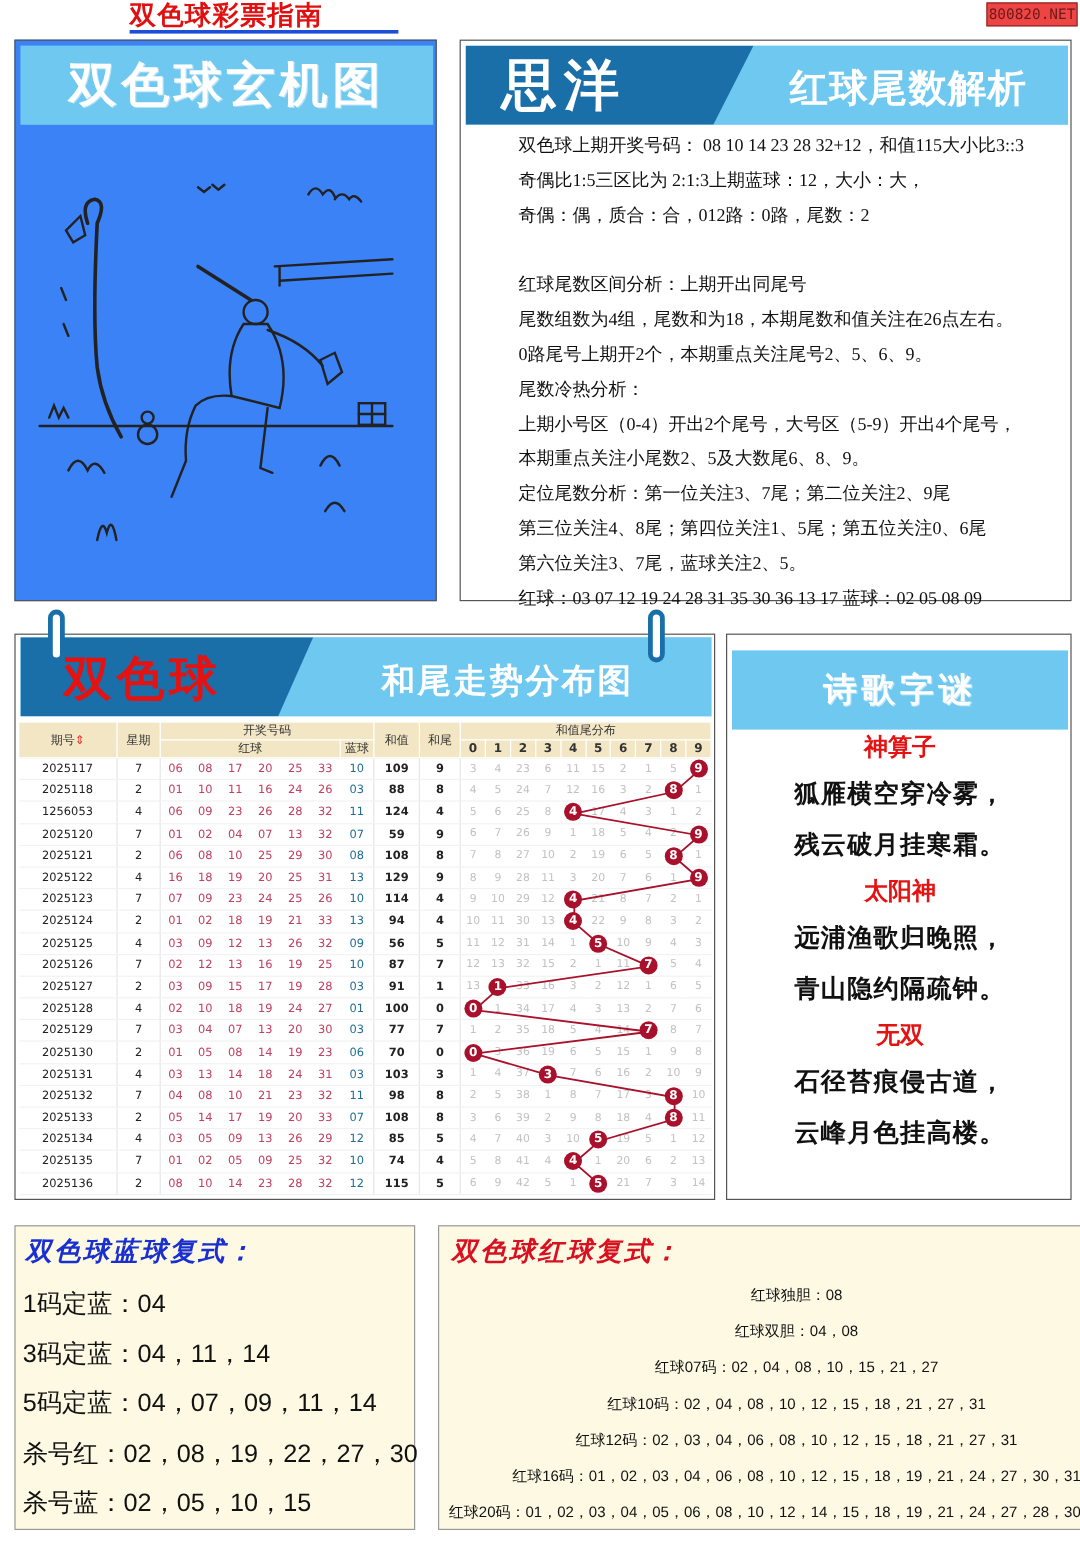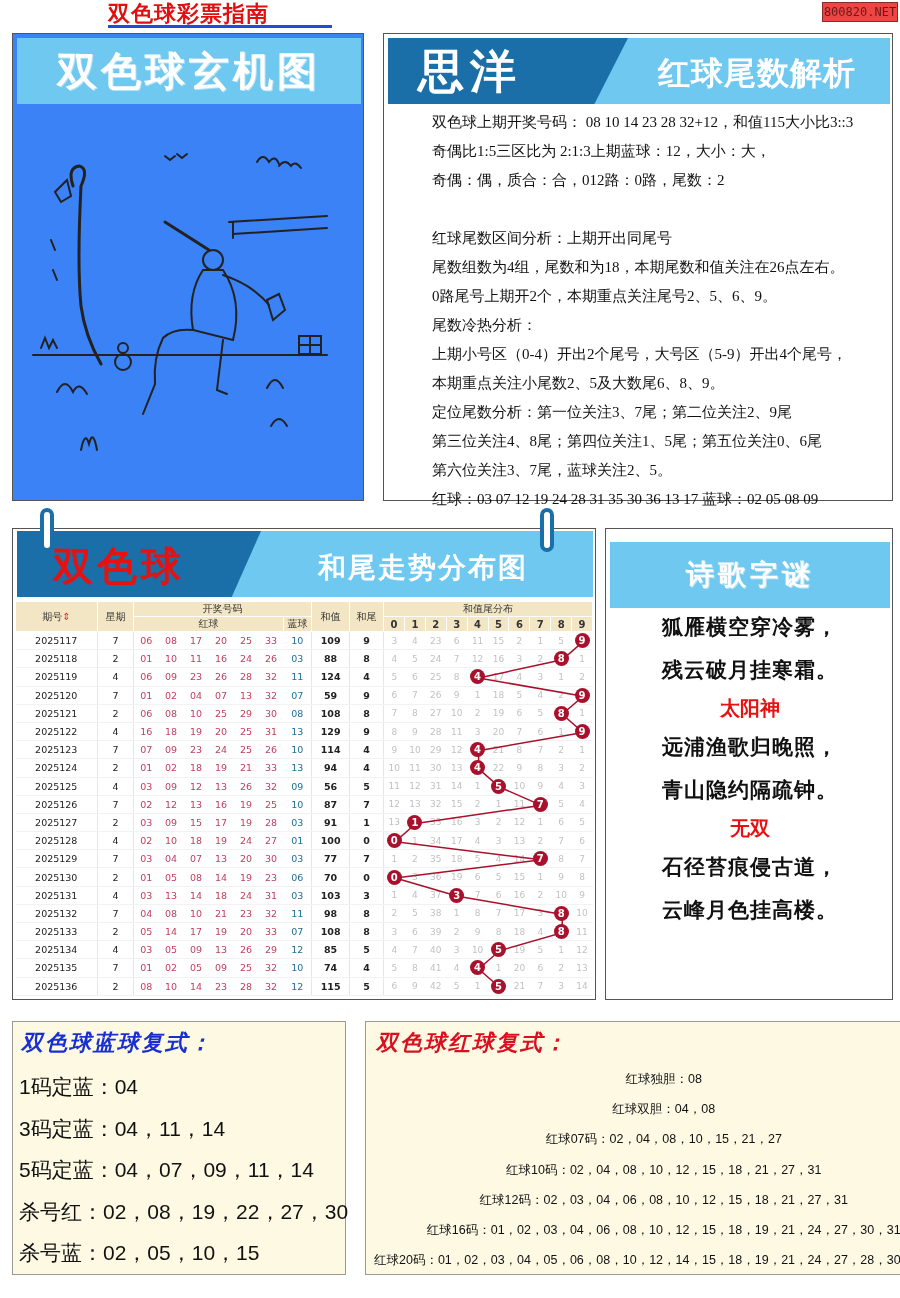--- a/index.html
+++ b/index.html
@@ -236,21 +236,21 @@
           <td class="om">24</td>
           <td class="om">7</td>
           <td class="om">12</td>
           <td class="om">16</td>
           <td class="om">3</td>
           <td class="om">2</td>
           <td class="hit"><span>8</span></td>
           <td class="om">1</td>
         </tr>
         <tr>
-          <td class="period sep-col">2025119</td>
+          <td class="period sep-col">1256053</td>
           <td class="wk sep-col">4</td>
           <td class="red">06</td>
           <td class="red">09</td>
           <td class="red">23</td>
           <td class="red">26</td>
           <td class="red">28</td>
           <td class="red">32</td>
           <td class="blue sep-col">11</td>
           <td class="sum sep-col">124</td>
           <td class="tail sep-col">4</td>
@@ -661,20 +661,21 @@
   <svg class="lines" id="trend-lines" width="584" height="472">
       <path d="M570.1 112.6 L549.2 130.8 L465.6 149.0 L570.1 167.2 L549.2 185.3 L570.1 203.5 L465.6 221.7 L465.6 239.9 L486.5 258.1 L528.3 276.3 L402.9 294.5 L382.3 312.7 L528.3 330.8 L382.3 349.0 L444.7 367.2 L549.2 385.4 L549.2 403.6 L486.5 421.8 L465.6 440.0 L486.5 458.2 " stroke="#a8102b" stroke-width="1.5" fill="none"></path>
     </svg>
 </div>
 <div class="ring" style="left:40px; top:508px;"></div>
 <div class="ring" style="left:540px; top:508px;"></div>
 
 <div class="abs poem-panel">
   <div class="abs blue-head poem-head">诗歌字谜</div>
   <div class="abs poem-body">
+    <div class="poem-title">神算子</div>
     <div class="poem-line">狐雁横空穿冷雾，</div>
     <div class="poem-line">残云破月挂寒霜。</div>
     <div class="poem-title">太阳神</div>
     <div class="poem-line">远浦渔歌归晚照，</div>
     <div class="poem-line">青山隐约隔疏钟。</div>
     <div class="poem-title">无双</div>
     <div class="poem-line">石径苔痕侵古道，</div>
     <div class="poem-line">云峰月色挂高楼。</div>
   </div>
 </div>

